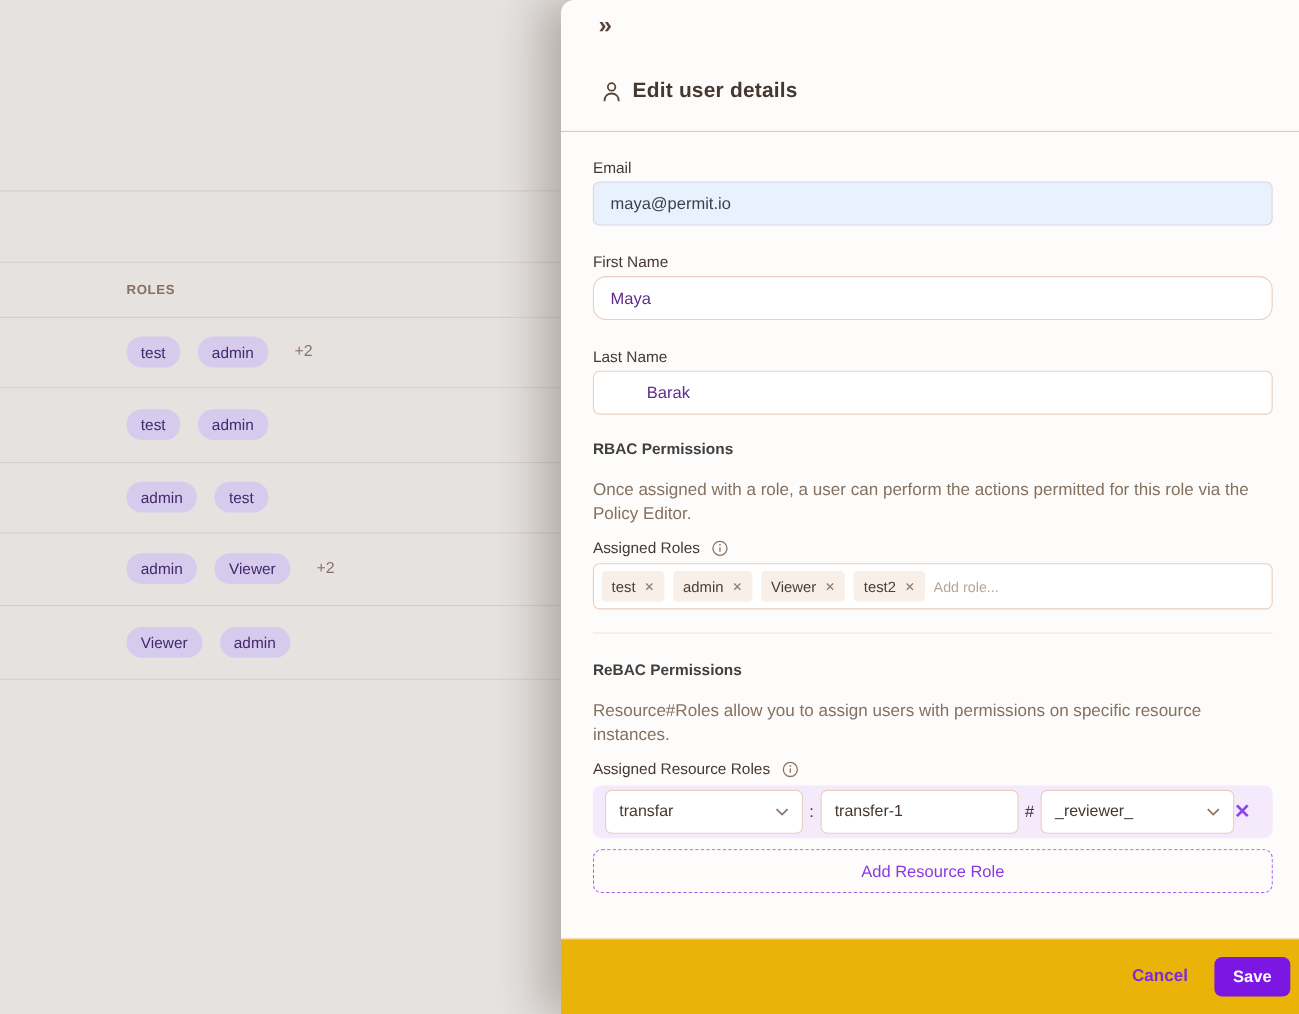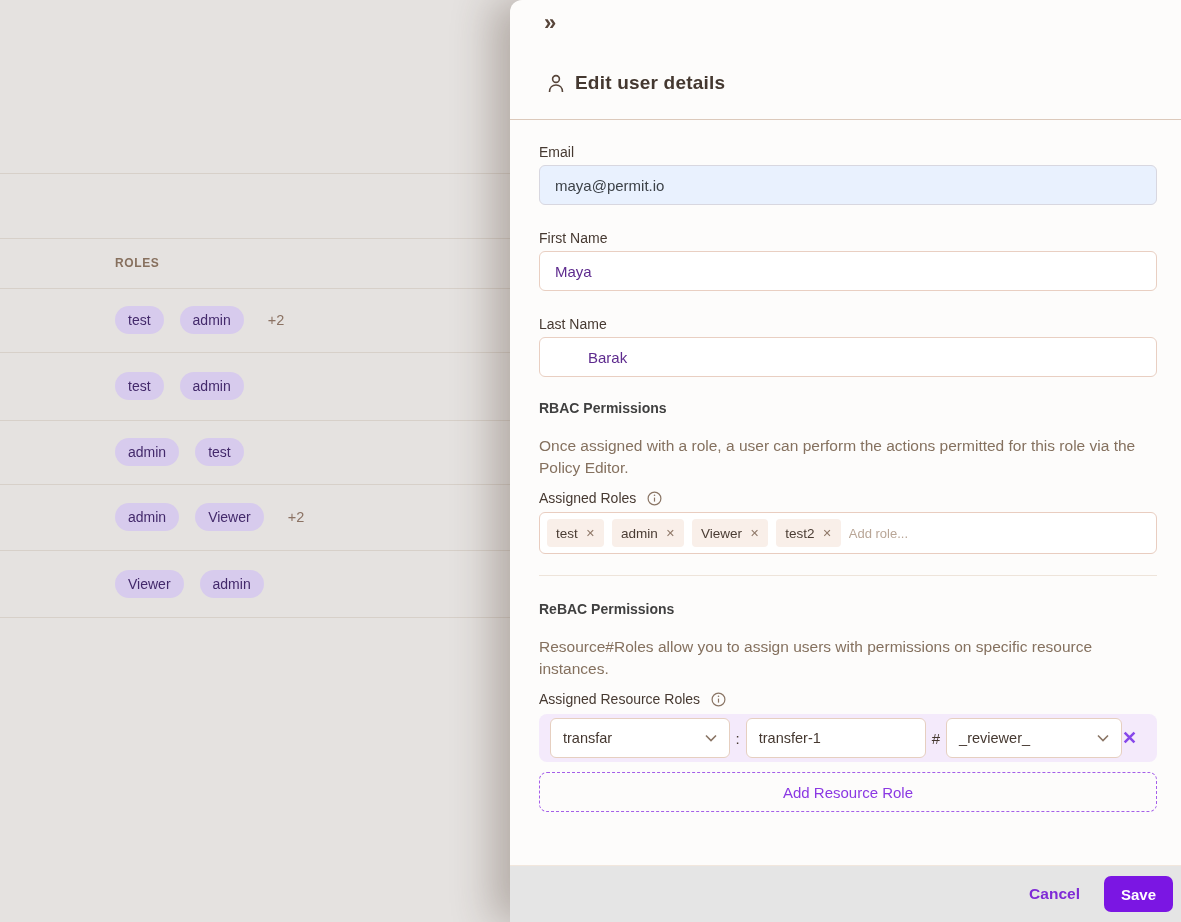--- a/index.html
+++ b/index.html
@@ -59,22 +59,22 @@
   .rr-sep { margin:0 6px; font-size:15px; color:#453830; }
   .rr-input { width:180px; height:40px; background:#fff; border:1px solid #e6cfc0; border-radius:6px;
     padding:0 12px; font-size:14.5px; color:#453830; outline:none; font-family:"Liberation Sans", sans-serif; }
   .rr-x { margin-left:auto; margin-right:9px; border:none; background:none; cursor:pointer;
     font-size:18px; font-weight:600; color:#8747ea; line-height:1; }
 
   .add-rr-btn { position:absolute; left:29px; top:772px; width:618px; height:40px; background:transparent;
     border:1.5px dashed #a55fe9; border-radius:8px; color:#8b38e3; font-size:15px; cursor:pointer;
     font-family:"Liberation Sans", sans-serif; }
 
-  .footer { position:absolute; left:0; bottom:0; width:671px; height:57px; border-top:1px solid #f2e7dd;
-    display:flex; align-items:center; justify-content:flex-end; gap:24px; padding-right:8px; background:#e5e5e5; }
+  .footer { position:absolute; left:0; bottom:0; width:671px; height:69px; border-top:1px solid #f2e7dd;
+    display:flex; align-items:center; justify-content:flex-end; gap:24px; padding-right:8px; background:#eab308; }
   .cancel-btn { border:none; background:none; color:#7f2bd6; font-size:15.5px; font-weight:600; cursor:pointer;
     font-family:"Liberation Sans", sans-serif; }
   .save-btn { height:36px; padding:0 17px; border:none; border-radius:7px; background:#7b16e3; color:#fff;
     font-size:15px; font-weight:600; cursor:pointer; font-family:"Liberation Sans", sans-serif; }
 
   svg { display:block; }
 </style>
 </head>
 <body>
 
@@ -128,21 +128,21 @@
       </svg>
     </span>
     <h1>Edit user details</h1>
   </div>
   <div class="header-divider"></div>
 
   <label class="field-label" style="top:144px">Email</label>
   <input class="text-input email" style="top: 165px;" type="text" value="maya@permit.io">
 
   <label class="field-label" style="top:230px">First Name</label>
-  <input class="text-input purple" style="top: 251px;" type="text" value="Maya">
+  <input class="text-input purple" style="top: 251px; border-radius: 12px;" type="text" value="Maya">
 
   <label class="field-label" style="top:316px">Last Name</label>
   <input class="text-input purple" style="top: 337px; padding-left: 48px;" type="text" value="Barak">
 
   <h2 class="section-h" style="top:400px">RBAC Permissions</h2>
   <p class="section-p" style="top:435px">Once assigned with a role, a user can perform the actions permitted for this role via the Policy Editor.</p>
 
   <div class="sub-label" style="top:490px">
     <span>Assigned Roles</span>
     <span>

